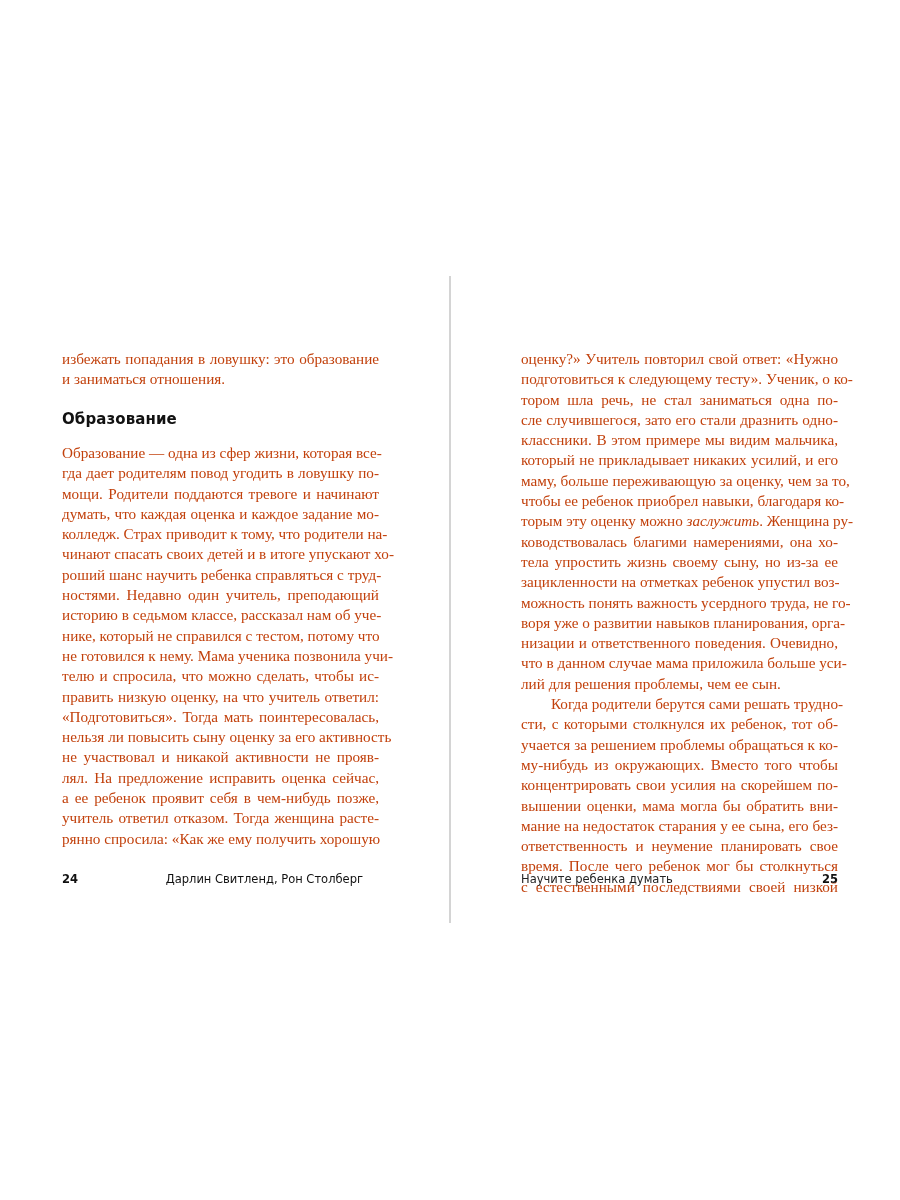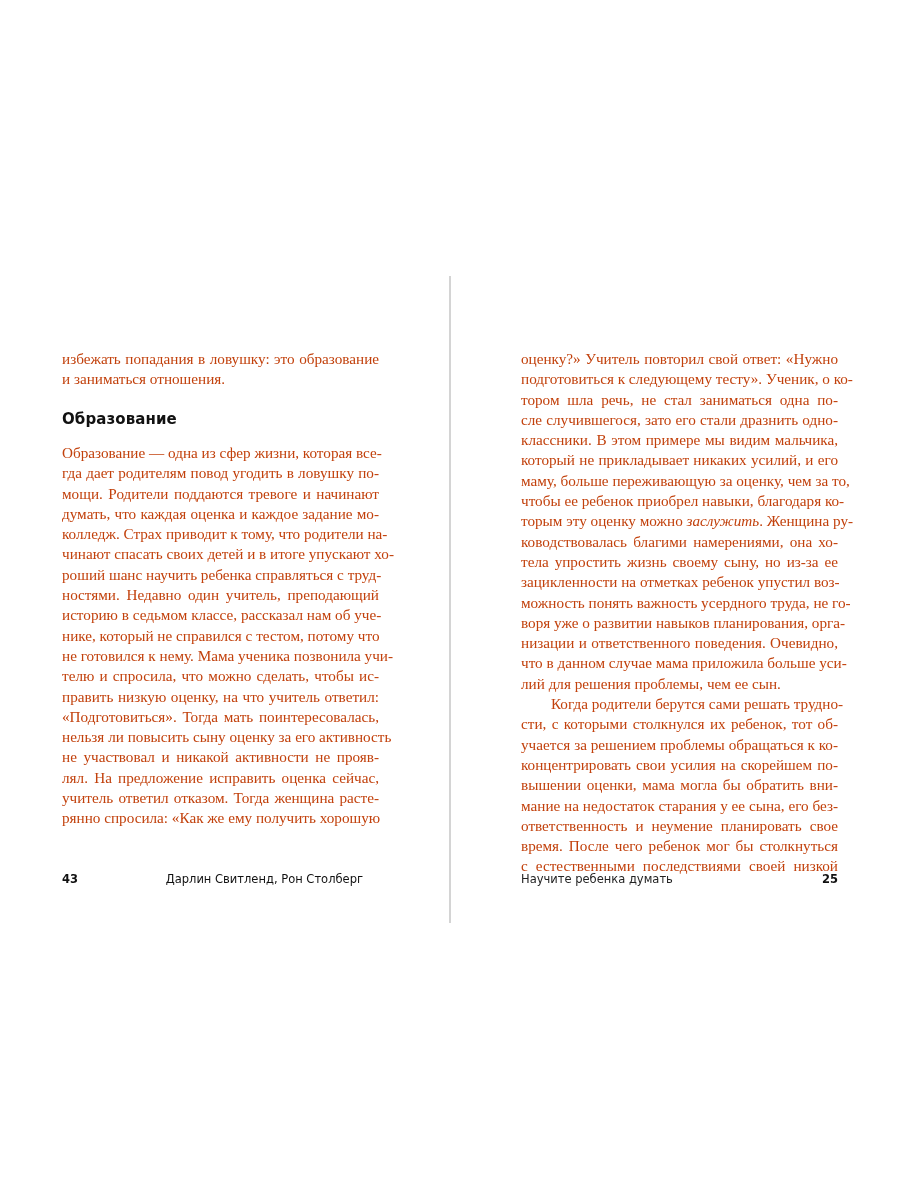--- a/index.html
+++ b/index.html
@@ -92,26 +92,27 @@
     <span class="line">ностями. Недавно один учитель, преподающий</span>
     <span class="line">историю в седьмом классе, рассказал нам об уче-</span>
     <span class="line">нике, который не справился с тестом, потому что</span>
     <span class="line">не готовился к нему. Мама ученика позвонила учи-</span>
     <span class="line">телю и спросила, что можно сделать, чтобы ис-</span>
     <span class="line">править низкую оценку, на что учитель ответил:</span>
     <span class="line">«Подготовиться». Тогда мать поинтересовалась,</span>
     <span class="line">нельзя ли повысить сыну оценку за его активность</span>
     <span class="line">не участвовал и никакой активности не прояв-</span>
     <span class="line">лял. На предложение исправить оценка сейчас,</span>
+    <span class="line">а ее ребенок проявит себя в чем-нибудь позже,</span>
     <span class="line">учитель ответил отказом. Тогда женщина расте-</span>
     <span class="line">рянно спросила: «Как же ему получить хорошую</span>
   </div>
 
   <div class="footer">
-    <span class="num">43</span>
+    <span class="num">24</span>
     <span class="run">Дарлин Свитленд, Рон Столберг</span>
   </div>
 </div>
 
 <div class="page right">
   <div class="body-text" style="top:349px;">
     <span class="line">оценку?» Учитель повторил свой ответ: «Нужно</span>
     <span class="line">подготовиться к следующему тесту». Ученик, о ко-</span>
     <span class="line">тором шла речь, не стал заниматься одна по-</span>
     <span class="line">сле случившегося, зато его стали дразнить одно-</span>
@@ -124,20 +125,21 @@
     <span class="line">тела упростить жизнь своему сыну, но из-за ее</span>
     <span class="line">зацикленности на отметках ребенок упустил воз-</span>
     <span class="line">можность понять важность усердного труда, не го-</span>
     <span class="line">воря уже о развитии навыков планирования, орга-</span>
     <span class="line">низации и ответственного поведения. Очевидно,</span>
     <span class="line">что в данном случае мама приложила больше уси-</span>
     <span class="line last">лий для решения проблемы, чем ее сын.</span>
     <span class="line indent">Когда родители берутся сами решать трудно-</span>
     <span class="line">сти, с которыми столкнулся их ребенок, тот об-</span>
     <span class="line">учается за решением проблемы обращаться к ко-</span>
+    <span class="line">му-нибудь из окружающих. Вместо того чтобы</span>
     <span class="line">концентрировать свои усилия на скорейшем по-</span>
     <span class="line">вышении оценки, мама могла бы обратить вни-</span>
     <span class="line">мание на недостаток старания у ее сына, его без-</span>
     <span class="line">ответственность и неумение планировать свое</span>
     <span class="line">время. После чего ребенок мог бы столкнуться</span>
     <span class="line">с естественными последствиями своей низкой</span>
   </div>
 
   <div class="footer">
     <span class="run">Научите ребенка думать</span>

